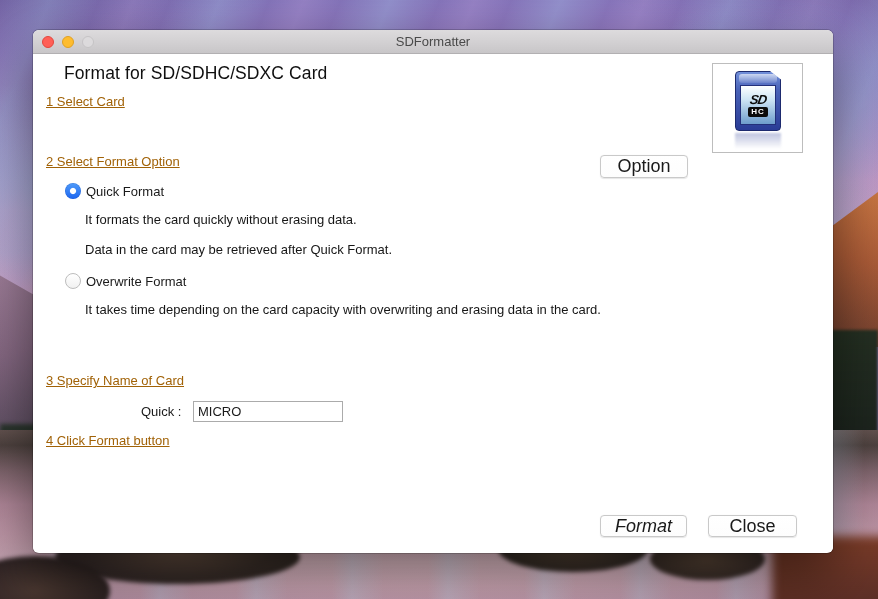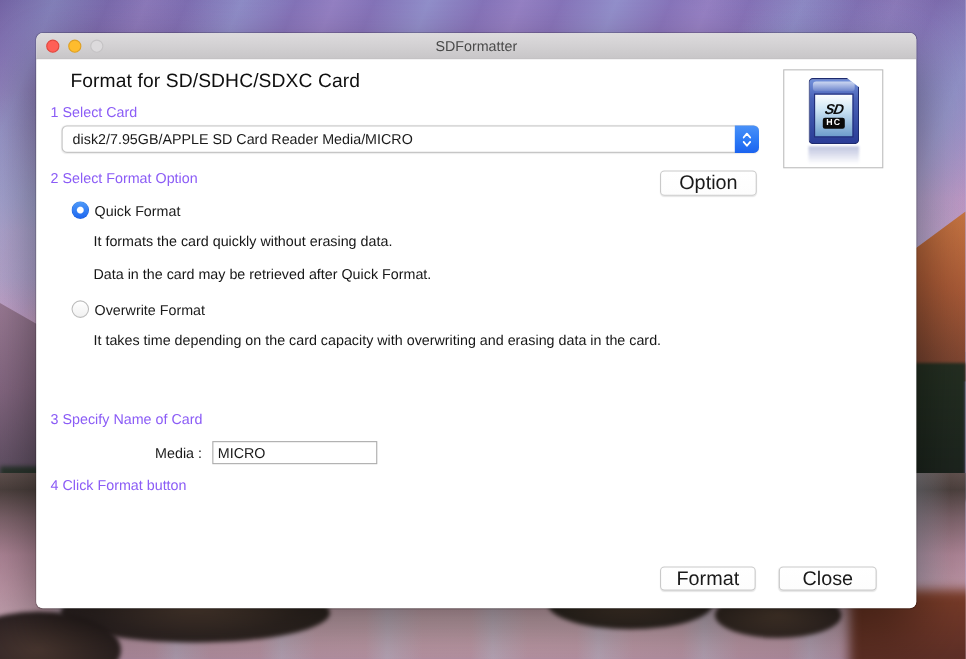--- a/index.html
+++ b/index.html
@@ -53,21 +53,21 @@
   .traffic-lights { position:absolute; left:9px; top:6px; display:flex; gap:8px; }
   .tl { width:12px; height:12px; border-radius:50%; }
   .tl-red    { background:#ff5f57; border:1px solid #e2463d; }
   .tl-yellow { background:#febc2e; border:1px solid #dfa023; }
   .tl-gray   { background:#dcdadc; border:1px solid #c5c3c5; }
 
   .content { position:relative; height:498px; background:#fff;
     font-size:13px; color:#1a1a1a; }
   .abs { position:absolute; }
   .heading { left:31px; top:9px; font-size:17.5px; font-weight:500; color:#0f0f0f; letter-spacing:.1px; }
-  .step-label { color:#8b5cf6; }
+  .step-label { color:#a16207;text-decoration:underline; }
   .step1 { left:13px; top:40px; }
   .step2 { left:13px; top:100px; }
   .step3 { left:13px; top:319px; }
   .step4 { left:13px; top:379px; }
 
   .card-select { left:23px; top:60px; width:634px; height:25px;
     background:#fff; border:1px solid #c6c6c6; border-radius:5px;
     box-shadow:0 .5px 1px rgba(0,0,0,.08); cursor:default; }
   .card-select-text { position:absolute; left:9px; top:0; line-height:23px; white-space:nowrap; }
   .popup-stepper { position:absolute; right:-1px; top:-1px; width:22px; height:25px;
@@ -90,21 +90,21 @@
   .sd-logo-bottom { margin-top:1px; font-size:8px; font-weight:700; color:#fff;
     background:#0b0b0b; border-radius:2px; padding:0 3px; line-height:10px; letter-spacing:1px;text-align:center; }
   .sd-reflection { position:absolute; left:22px; top:69px; width:46px; height:16px;
     background:linear-gradient(180deg, rgba(42,60,150,.30), rgba(42,60,150,0)); filter:blur(1px); }
 
   .btn { background:linear-gradient(180deg,#ffffff,#fdfdfd);
     border:1px solid #c9c9c9; border-radius:4px; font-size:18px; color:#1a1a1a;
     display:flex; align-items:center; justify-content:center;
     box-shadow:0 .5px 1px rgba(0,0,0,.10); cursor:default; }
   .option-btn { left:567px; top:101px; width:88px; height:23px; }
-  .format-btn { left:567px; top:461px; width:87px; height:22px; }
+  .format-btn { left:567px; top:461px; width:87px; height:22px;font-style:italic; }
   .close-btn  { left:675px; top:461px; width:89px; height:22px; }
 
   .radio-row { display:flex; align-items:center; gap:5px; }
   .row-quick { left:32px; top:129px; }
   .row-overwrite { left:32px; top:219px; }
   .radio { width:16px; height:16px; border-radius:50%; flex:0 0 auto; }
   .radio.selected {
     background:
       radial-gradient(circle at 50% 50%, #ffffff 0 2.6px, rgba(255,255,255,0) 3.6px),
       linear-gradient(180deg,#4f9bf9 0%, #1c66f0 100%);
@@ -146,29 +146,20 @@
         <div class="tl tl-gray"></div>
       </div>
       <div class="titlebar-title">SDFormatter</div>
     </div>
 
     <div class="content">
       <div class="abs heading">Format for SD/SDHC/SDXC Card</div>
 
       <div class="abs step-label step1">1 Select Card</div>
 
-      <div class="abs card-select">
-        <div class="card-select-text">disk2/7.95GB/APPLE SD Card Reader Media/MICRO</div>
-        <div class="popup-stepper">
-          <svg width="8" height="14" viewBox="0 0 8 14">
-            <polyline points="1,5 4,1.5 7,5" fill="none" stroke="#ffffff" stroke-width="1.7" stroke-linecap="round" stroke-linejoin="round"></polyline>
-            <polyline points="1,9 4,12.5 7,9" fill="none" stroke="#ffffff" stroke-width="1.7" stroke-linecap="round" stroke-linejoin="round"></polyline>
-          </svg>
-        </div>
-      </div>
 
       <div class="abs sd-box">
         <div class="sd-card">
           <div class="sd-card-shine"></div>
           <div class="sd-label">
             <div class="sd-logo-top">SD</div>
             <div class="sd-logo-bottom">HC</div>
           </div>
         </div>
         <div class="sd-reflection"></div>
@@ -184,21 +175,21 @@
       <div class="abs desc desc2">Data in the card may be retrieved after Quick Format.</div>
       <div class="abs desc desc1">It formats the card quickly without erasing data.</div>
 
       <div class="abs radio-row row-overwrite">
         <div class="radio unselected"></div>
         <div>Overwrite Format</div>
       </div>
       <div class="abs desc desc3">It takes time depending on the card capacity with overwriting and erasing data in the card.</div>
 
       <div class="abs step-label step3">3 Specify Name of Card</div>
-      <div class="abs name-label">Media :</div>
+      <div class="abs name-label">Quick :</div>
       <input class="abs name-input" type="text" value="MICRO" style="">
 
       <div class="abs step-label step4">4 Click Format button</div>
 
       <div class="abs btn format-btn">Format</div>
       <div class="abs btn close-btn">Close</div>
     </div>
   </div>
 </div>
 

